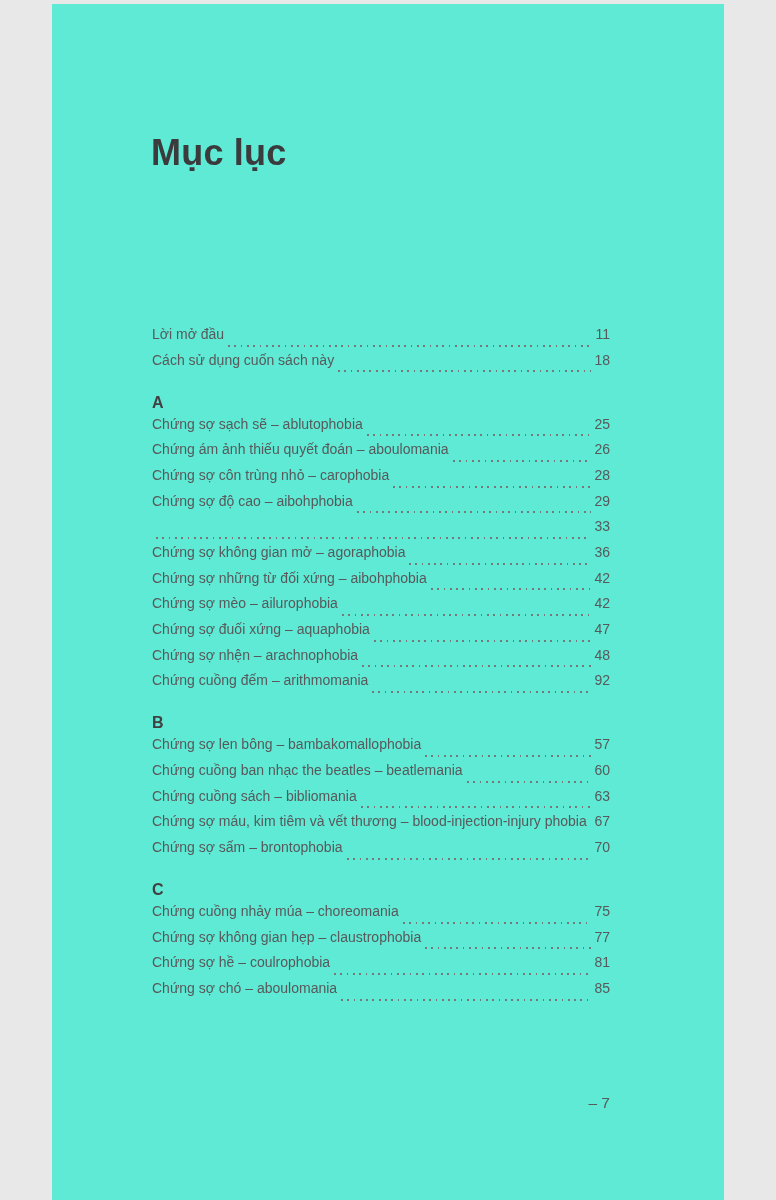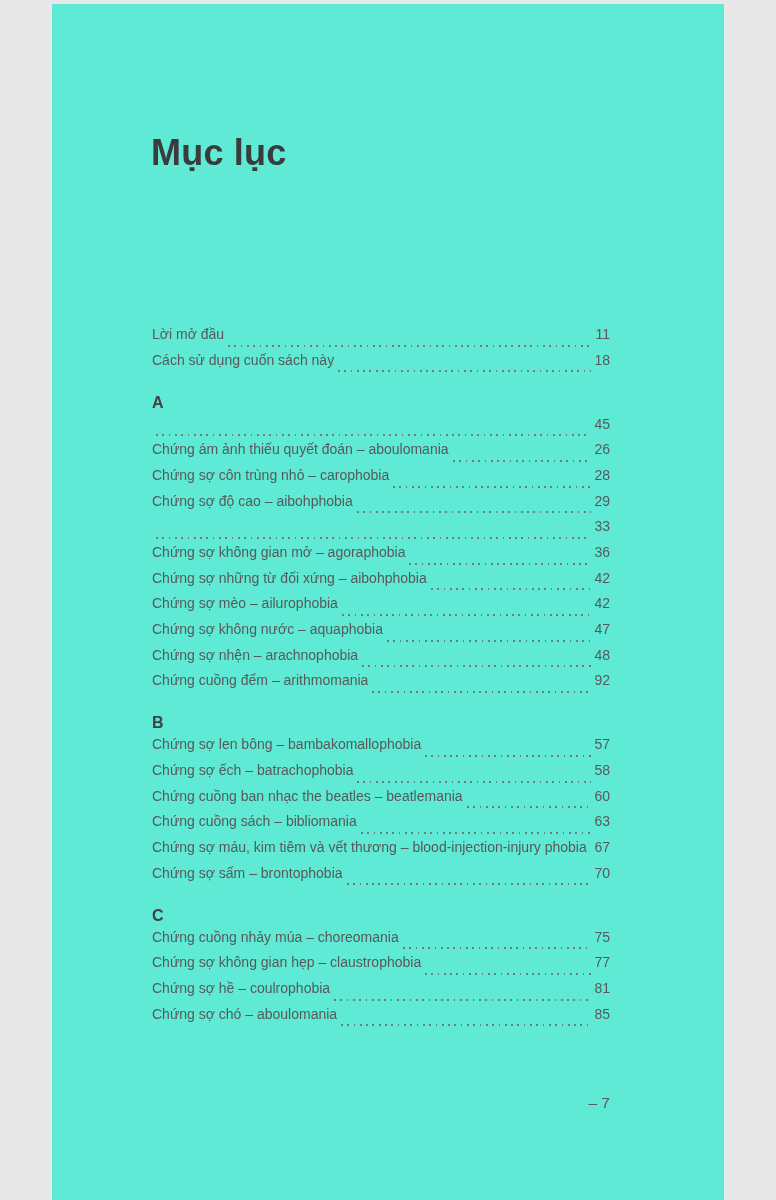--- a/index.html
+++ b/index.html
@@ -73,22 +73,23 @@
         <span class="dots"></span>
         <span class="num">11</span>
       </div>
       <div class="toc-row">
         <span class="label">Cách sử dụng cuốn sách này</span>
         <span class="dots"></span>
         <span class="num">18</span>
       </div>
       <div class="section-letter">A</div>
       <div class="toc-row">
+        <span class="label">Chứng sợ sạch sẽ – ablutophobia</span>
         <span class="dots"></span>
-        <span class="num">45</span>
+        <span class="num">25</span>
       </div>
       <div class="toc-row">
         <span class="label">Chứng ám ảnh thiếu quyết đoán – aboulomania</span>
         <span class="dots"></span>
         <span class="num">26</span>
       </div>
       <div class="toc-row">
         <span class="label">Chứng sợ côn trùng nhỏ – carophobia</span>
         <span class="dots"></span>
         <span class="num">28</span>
@@ -111,44 +112,39 @@
         <span class="label">Chứng sợ những từ đối xứng – aibohphobia</span>
         <span class="dots"></span>
         <span class="num">42</span>
       </div>
       <div class="toc-row">
         <span class="label">Chứng sợ mèo – ailurophobia</span>
         <span class="dots"></span>
         <span class="num">42</span>
       </div>
       <div class="toc-row">
-        <span class="label">Chứng sợ không nước – aquaphobia</span>
+        <span class="label">Chứng sợ đuối xứng – aquaphobia</span>
         <span class="dots"></span>
         <span class="num">47</span>
       </div>
       <div class="toc-row">
         <span class="label">Chứng sợ nhện – arachnophobia</span>
         <span class="dots"></span>
         <span class="num">48</span>
       </div>
       <div class="toc-row">
         <span class="label">Chứng cuồng đếm – arithmomania</span>
         <span class="dots"></span>
         <span class="num">92</span>
       </div>
       <div class="section-letter">B</div>
       <div class="toc-row">
         <span class="label">Chứng sợ len bông – bambakomallophobia</span>
         <span class="dots"></span>
         <span class="num">57</span>
-      </div>
-      <div class="toc-row">
-        <span class="label">Chứng sợ ếch – batrachophobia</span>
-        <span class="dots"></span>
-        <span class="num">58</span>
       </div>
       <div class="toc-row">
         <span class="label">Chứng cuồng ban nhạc the beatles – beatlemania</span>
         <span class="dots"></span>
         <span class="num">60</span>
       </div>
       <div class="toc-row">
         <span class="label">Chứng cuồng sách – bibliomania</span>
         <span class="dots"></span>
         <span class="num">63</span>

